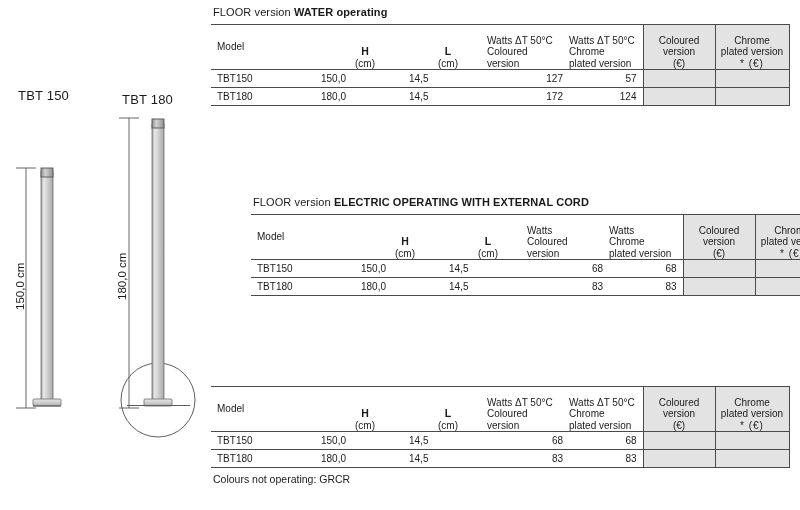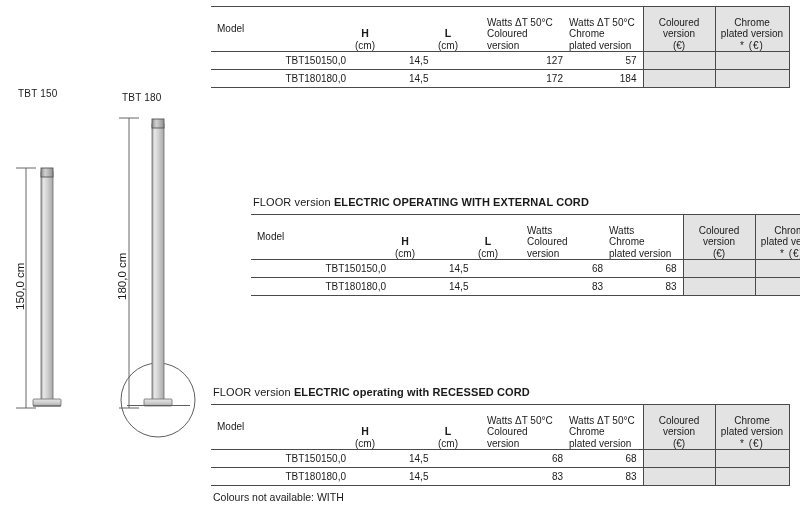--- a/index.html
+++ b/index.html
@@ -17,21 +17,21 @@
   }
 
   
   #drawings {
     position: absolute;
     left: 0; top: 0;
     width: 210px; height: 510px;
   }
   .prod-label {
     position: absolute;
-    font-size: 10px;
+    font-size: 13px;
     letter-spacing: .2px;
     color: #1a1a1a;
     white-space: nowrap;
   }
   #label-150 { left: 18px; top: 88px; }
   #label-180 { left: 122px; top: 92px; }
 
   .dim-text {
     position: absolute;
     font-size: 11.5px;
@@ -105,21 +105,21 @@
   .hdr-unit { font-weight: normal; }
   .euro-line { display: block; }
   .star-euro { letter-spacing: 1px; }
 
   .data-row td {
     height: 17px;
     border-bottom: 1.1px solid #4a4a4a;
     line-height: 17px;
     padding: 0 4px;
   }
-  .data-row td.d-model { text-align: right; padding-left: 6px; }
+  .data-row td.d-model { text-align: left; padding-left: 6px; }
   .data-row td.d-num { text-align: left; padding-right: 16px; }
   .data-row td.d-watt { text-align: right; padding-right: 6px; }
   .data-row td.d-price {
     background: #e3e3e3;
     border-left: 1.2px solid #4a4a4a;
   }
   .data-row td.d-price-last {
     background: #e3e3e3;
     border-left: 1.2px solid #4a4a4a;
     border-right: 1.2px solid #4a4a4a;
@@ -188,20 +188,23 @@
   </svg>
 
   <div class="prod-label" id="label-150">TBT 150</div>
   <div class="prod-label" id="label-180">TBT 180</div>
 
   <div class="dim-text" id="dim-150-text">150,0 cm</div>
   <div class="dim-text" id="dim-180-text">180,0 cm</div>
 </div>
 
 <div class="block" id="block1">
+  <div class="block-title">
+    <span>FLOOR version </span><span class="b">WATER operating</span>
+  </div>
   <table class="spec">
     <colgroup>
       <col class="c-model">
         <col class="c-h">
         <col class="c-l">
       <col class="c-w1">
         <col class="c-w2">
         <col class="c-p1">
         <col class="c-p2">
     </colgroup>
@@ -244,21 +247,21 @@
         <td class="d-watt">127</td>
         <td class="d-watt">57</td>
         <td class="d-price"></td>
         <td class="d-price-last"></td>
       </tr>
       <tr class="data-row">
         <td class="d-model">TBT180</td>
         <td class="d-num">180,0</td>
         <td class="d-num">14,5</td>
         <td class="d-watt">172</td>
-        <td class="d-watt">184</td>
+        <td class="d-watt">124</td>
         <td class="d-price"></td>
         <td class="d-price-last"></td>
       </tr>
     </tbody>
   </table>
 </div>
 
 <div class="block" id="block2">
   <div class="block-title">
     <span>FLOOR version </span><span class="b">ELECTRIC OPERATING WITH EXTERNAL CORD</span>
@@ -321,23 +324,20 @@
         <td class="d-watt">83</td>
         <td class="d-watt">83</td>
         <td class="d-price"></td>
         <td class="d-price-last"></td>
       </tr>
     </tbody>
   </table>
 </div>
 
 <div class="block" id="block3">
-  <div class="block-title">
-    <span>FLOOR version </span><span class="b">ELECTRIC operating with RECESSED CORD</span>
-  </div>
   <table class="spec">
     <colgroup>
       <col class="c-model">
         <col class="c-h">
         <col class="c-l">
       <col class="c-w1">
         <col class="c-w2">
         <col class="c-p1">
         <col class="c-p2">
     </colgroup>
@@ -386,14 +386,14 @@
         <td class="d-model">TBT180</td>
         <td class="d-num">180,0</td>
         <td class="d-num">14,5</td>
         <td class="d-watt">83</td>
         <td class="d-watt">83</td>
         <td class="d-price"></td>
         <td class="d-price-last"></td>
       </tr>
     </tbody>
   </table>
-  <div class="note">Colours not available: WITH</div>
+  <div class="note">Colours not operating: GRCR</div>
 </div>
 
 </body></html>

